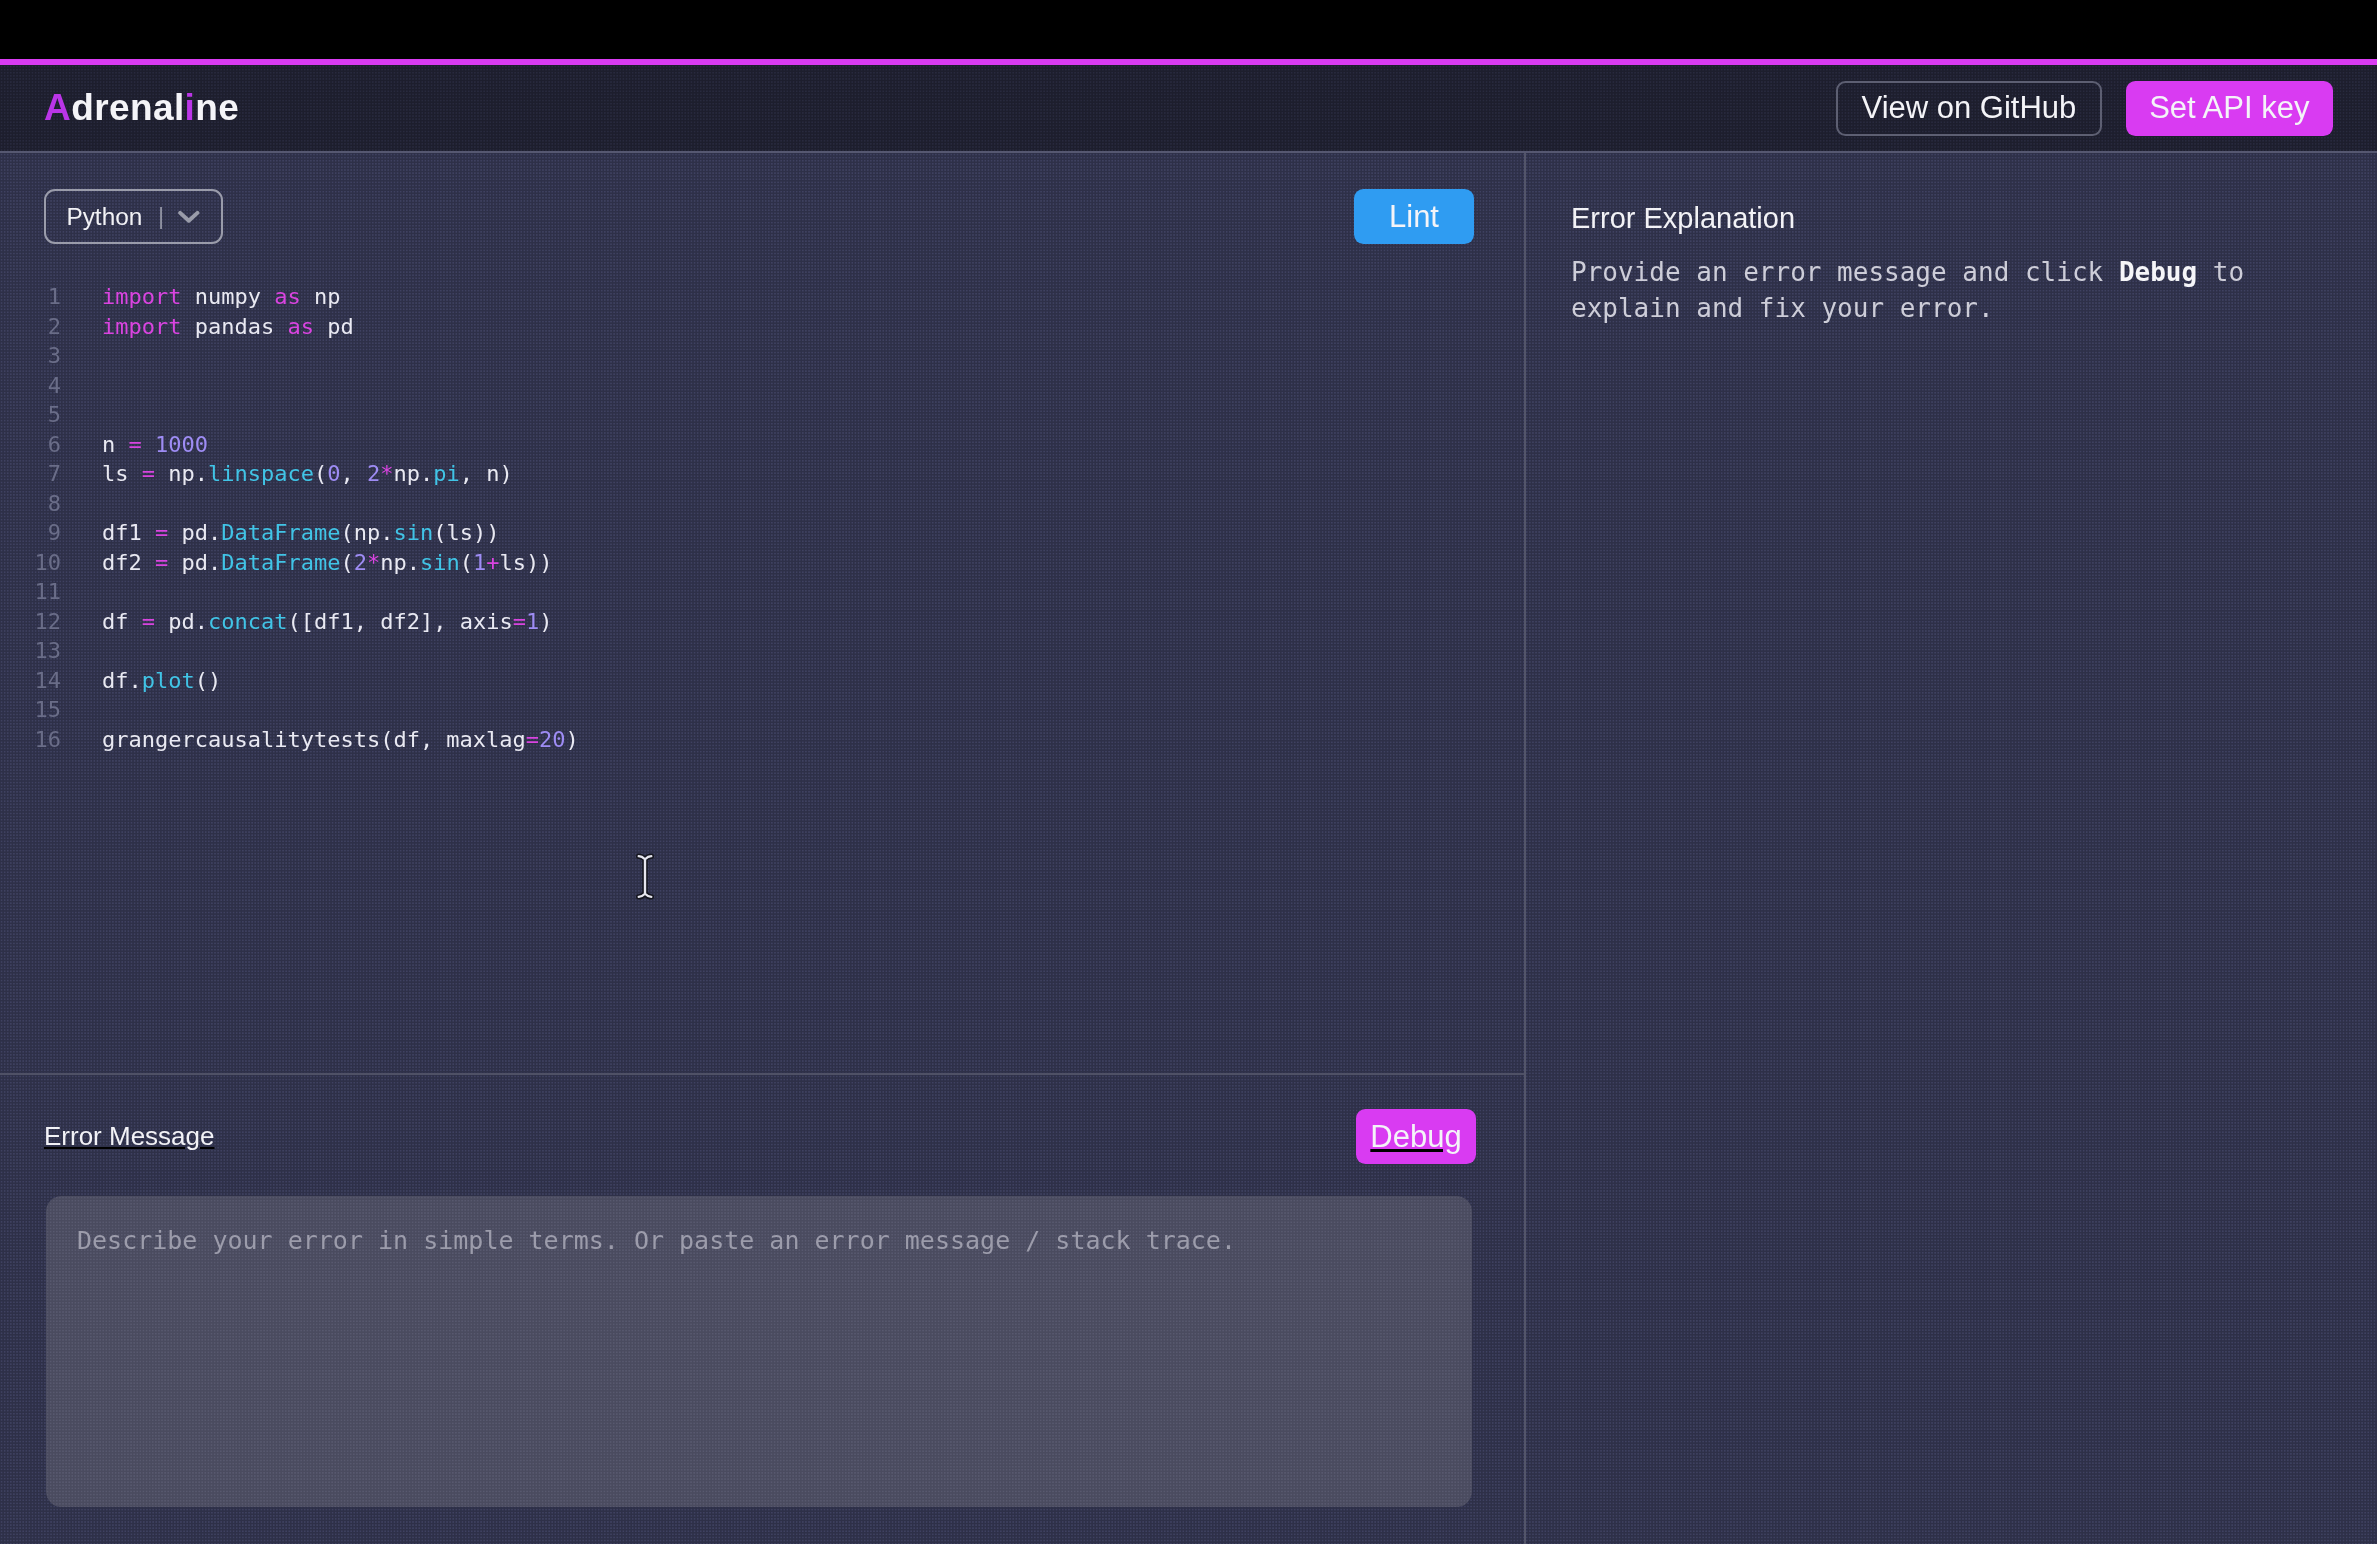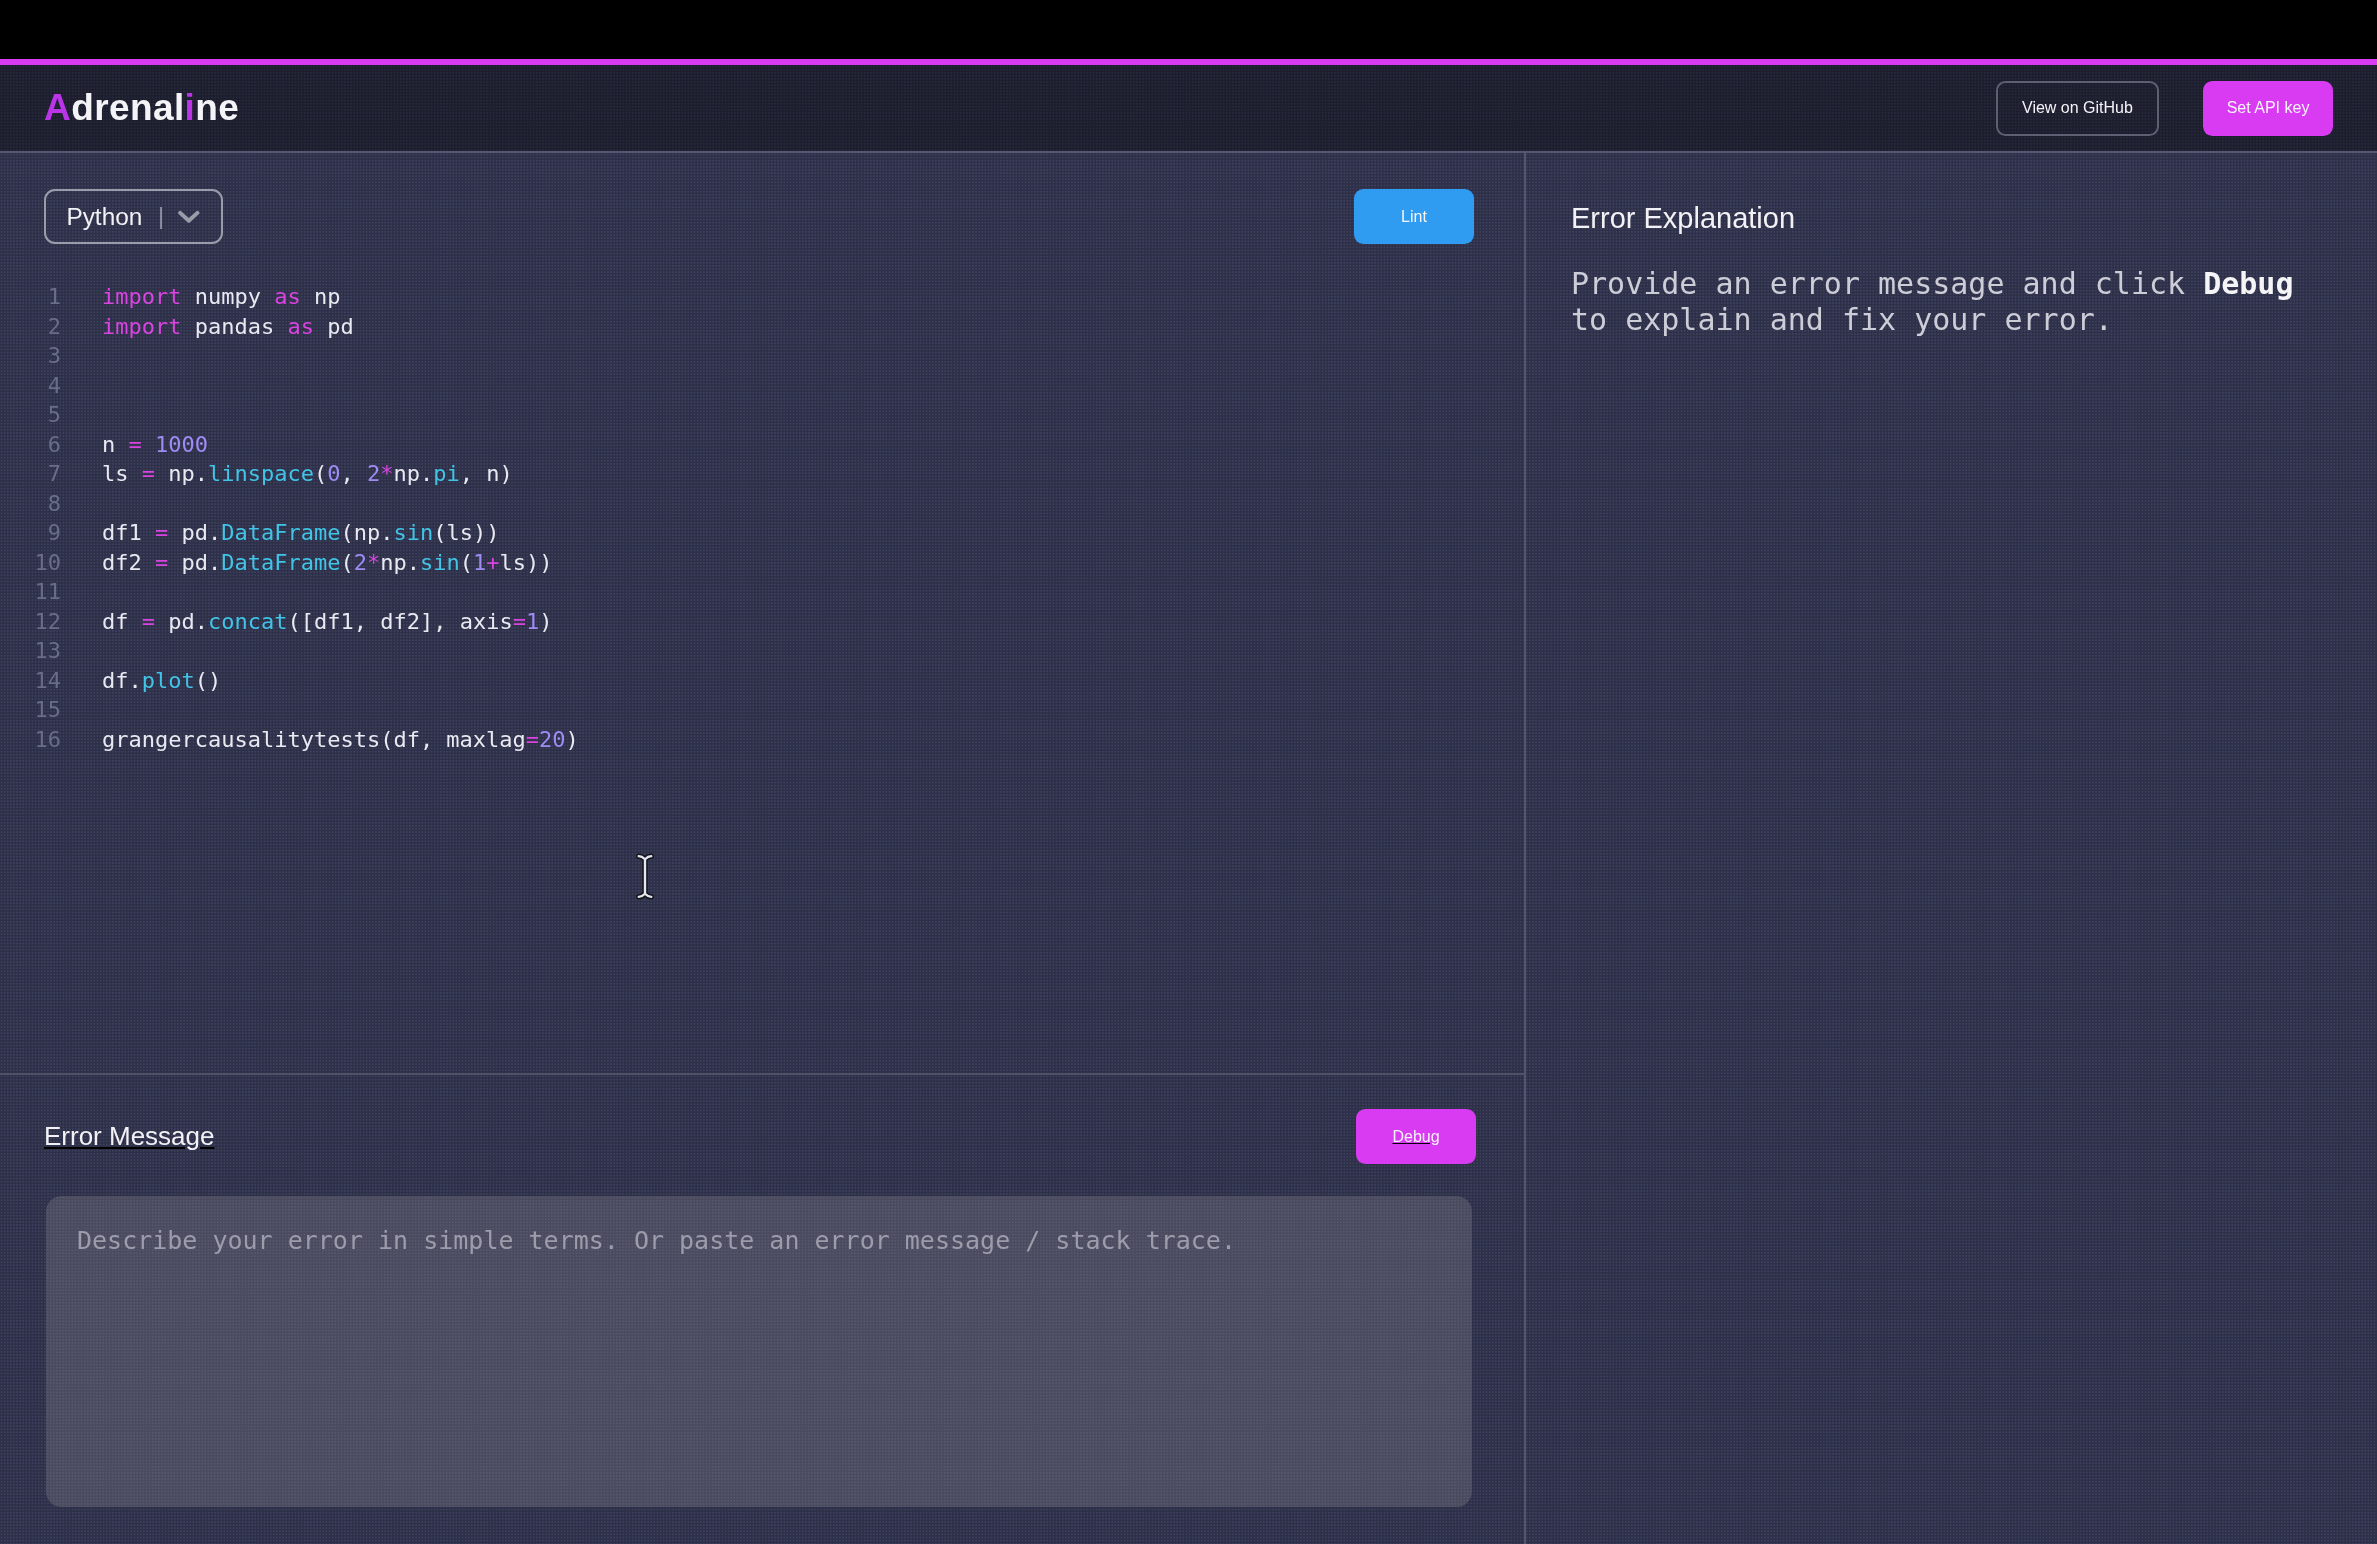--- a/index.html
+++ b/index.html
@@ -31,23 +31,23 @@
   #header{
     position:absolute;top:65px;left:0;width:100%;height:86px;
     display:flex;align-items:center;justify-content:space-between;
     padding:0 44px;box-sizing:border-box;
   }
   #logo{font-size:37px;font-weight:800;letter-spacing:0.4px;color:#f4f4f8;white-space:nowrap;}
   #logo .accent{color:var(--logo-accent,#bb35e8);}
   #header-actions{display:flex;align-items:center;gap:23.6px;}
   .btn{
     display:inline-flex;align-items:center;justify-content:center;
-    font-family:"Liberation Sans",sans-serif;font-size:16px;color:#f4f4f8;
+    font-family:"Liberation Sans",sans-serif;font-size:31px;color:#f4f4f8;
     border-radius:9.4px;height:55px;padding:0 23.6px;cursor:pointer;box-sizing:border-box;
-    border:none;white-space:nowrap;margin-left:21px;
+    border:none;white-space:nowrap;
   }
   .btn-outline{background:transparent;border:2.4px solid #5d5f72;}
   .btn-magenta{background:var(--accent,#d93bf2);}
   .btn-blue{background:var(--lint-blue,#2f9cf2);}
   
   #main{position:absolute;top:151px;left:0;right:0;bottom:0;border-top:2.4px solid #565871;box-sizing:border-box;}
   #left-panel{position:absolute;left:0;top:0;width:1524px;height:100%;}
   #v-divider{position:absolute;left:1524px;top:0;width:2.4px;height:100%;background:#53556a;}
   #right-panel{position:absolute;left:1526px;right:0;top:0;height:100%;box-sizing:border-box;padding:49px 47px 0 45px;}
   
@@ -78,22 +78,22 @@
   #error-textarea{
     position:absolute;top:1043px;left:46px;width:1426px;height:311px;
     border:none;outline:none;border-radius:15.7px;box-sizing:border-box;
     padding:30px 31px;resize:none;
     font-family:"DejaVu Sans Mono","Liberation Mono",monospace;font-size:25px;color:#e9e9f2;
   }
   #error-textarea::placeholder{color:#9c9cab;}
   
   #explanation-title{font-size:29px;font-weight:500;color:#f2f2f6;margin:0;}
   #explanation-desc{
-    margin-top:31px;font-family:"DejaVu Sans Mono","Liberation Mono",monospace;
-    font-size:30px;line-height:36px;color:#cdcdd8;max-width:763px;
+    margin-top:19px;font-family:"DejaVu Sans Mono","Liberation Mono",monospace;
+    font-size:26px;line-height:36px;color:#cdcdd8;max-width:763px;
   }
   #explanation-desc .bold{color:#f5f5f8;font-weight:bold;}
   
   #text-cursor{position:absolute;left:634px;top:700px;pointer-events:none;}
 </style>
 </head>
 <body>
 
 <div id="topbar"></div>
 <div id="accent-line"></div>

